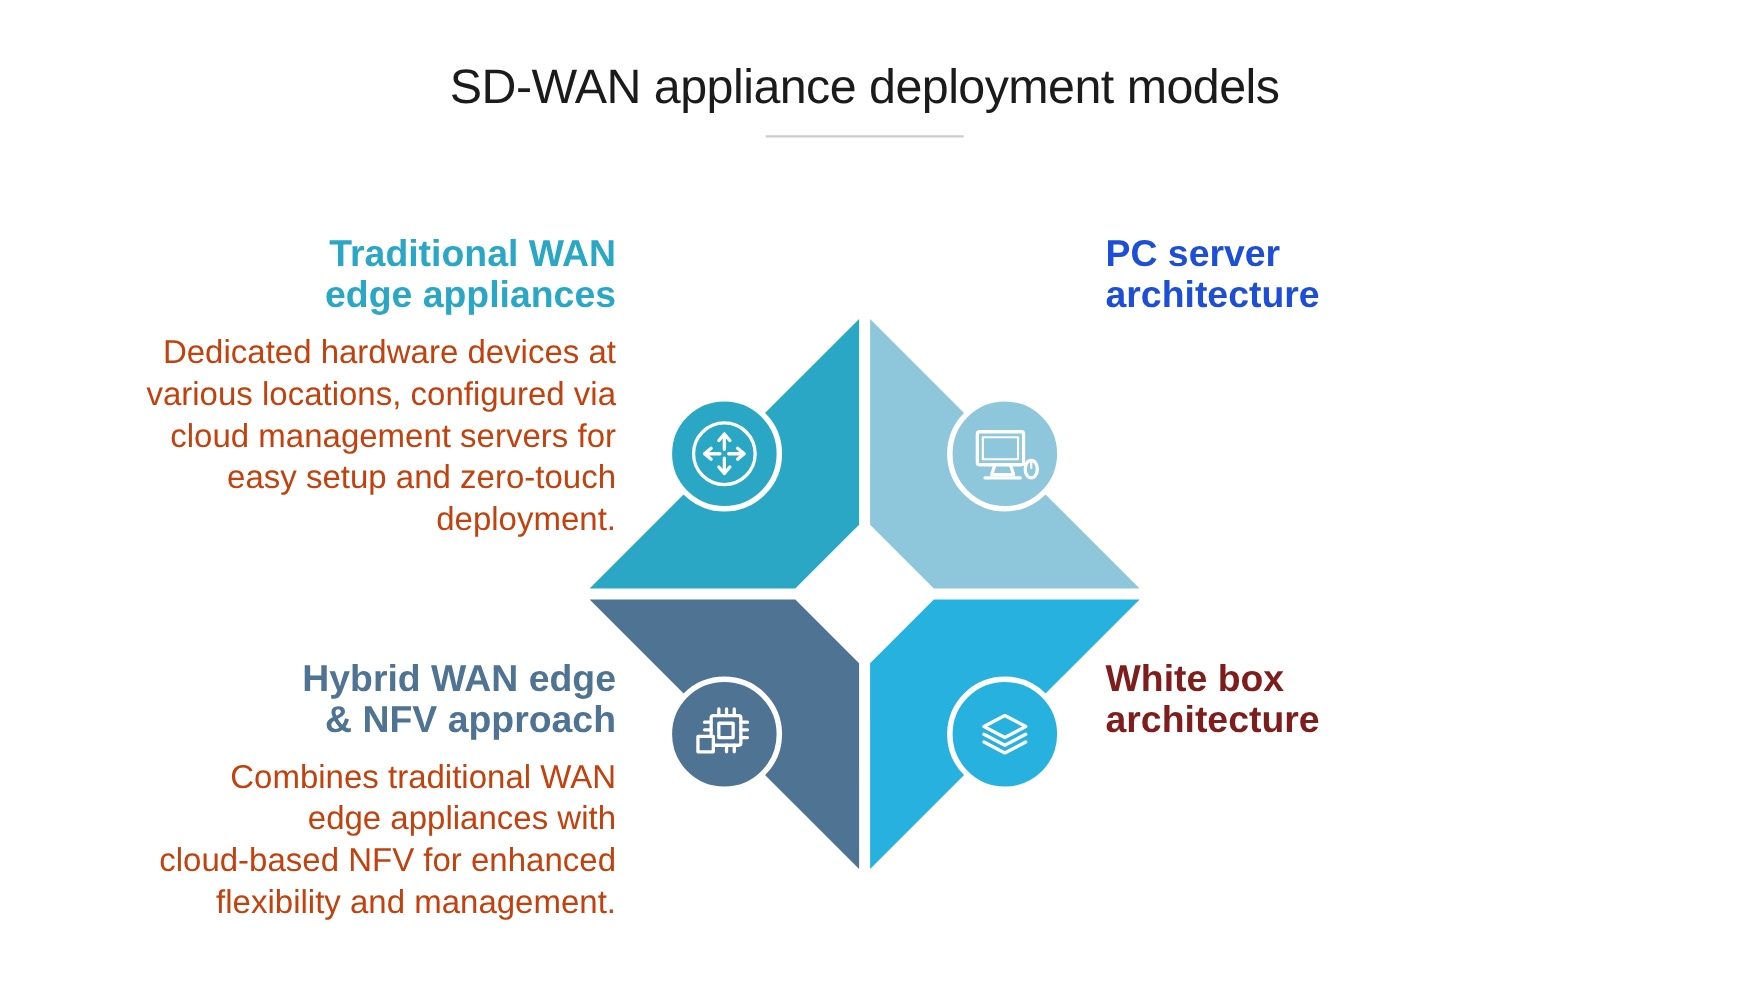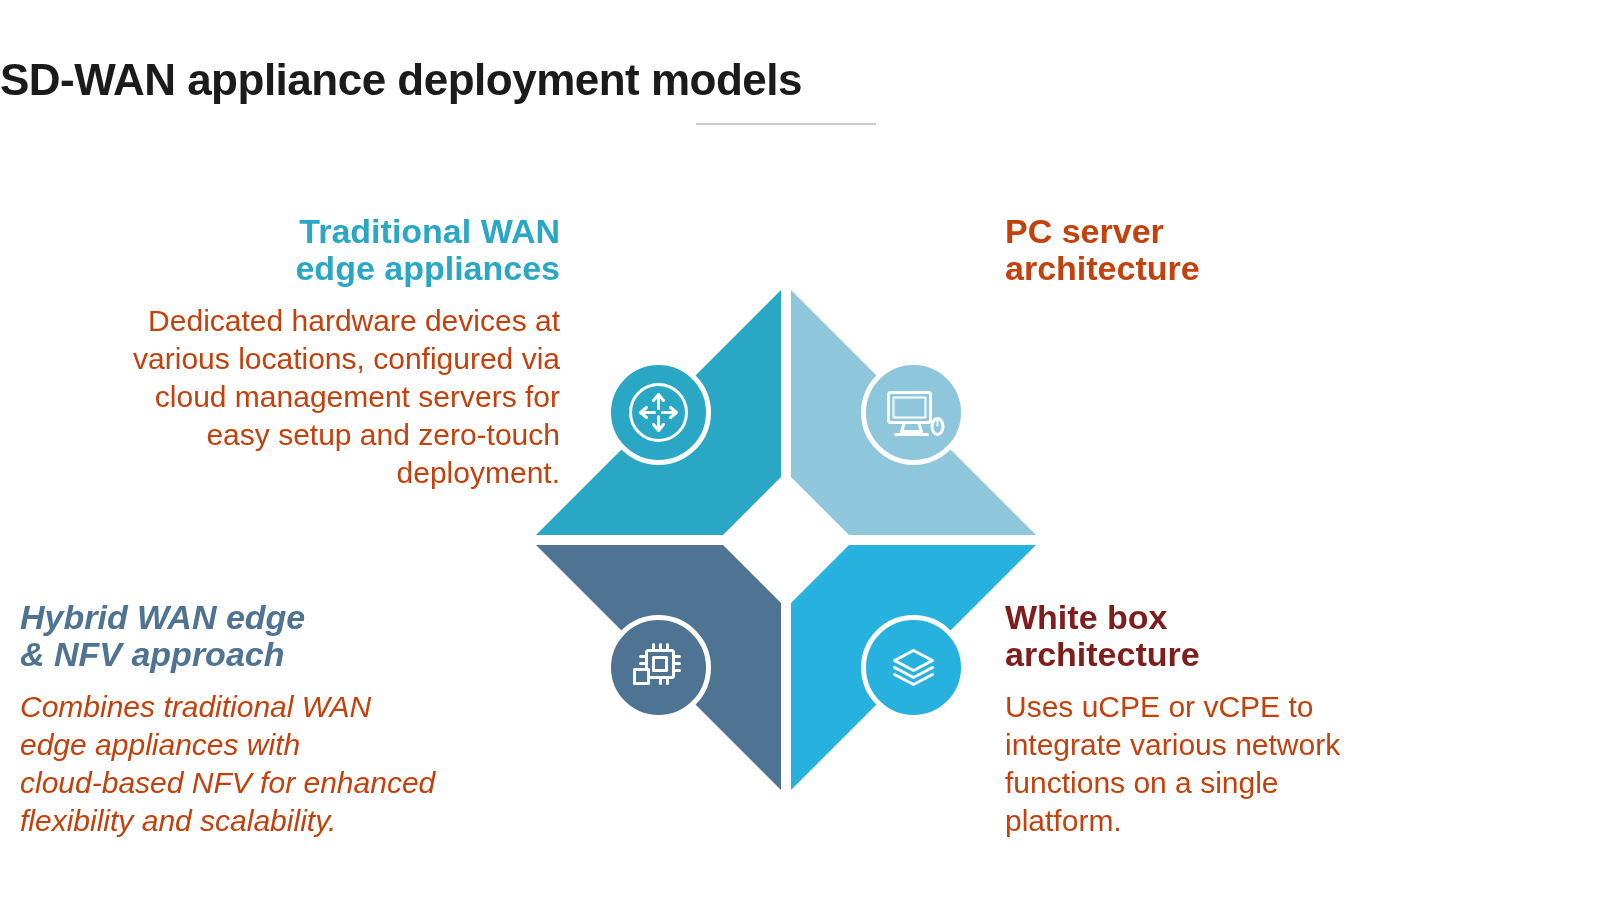--- a/index.html
+++ b/index.html
@@ -10,23 +10,23 @@
     background: #ffffff;
     font-family: "Liberation Sans", "DejaVu Sans", sans-serif;
     overflow: hidden;
   }
   .title {
     position: absolute;
     top: 55px;
     left: 0;
     width: 1572px;
     margin: 0;
-    text-align: left;
+    text-align: center;
     font-size: 44px;
-    font-weight: 700;
+    font-weight: 400;
     letter-spacing: -0.5px;
     color: #1B1B1B;
   }
   .divider {
     position: absolute;
     top: 123px;
     left: 696px;
     width: 180px;
     height: 2px;
     background: #CBCBCB;
@@ -34,39 +34,39 @@
   .diagram {
     position: absolute;
     left: 536px;
     top: 290px;
     width: 500px;
     height: 500px;
   }
   .tblock { position: absolute; }
   .tb-tl { top: 213px; right: 1040px; width: 560px; text-align: right; padding-left: 44px; }
   .tb-tr { top: 213px; left: 1005px; width: 570px; text-align: left; }
-  .tb-bl { top: 599px; right: 1040px; width: 540px; text-align: left; font-style: italic; }
+  .tb-bl { top: 599px; right: 1040px; width: 540px; text-align: right; }
   .tb-br { top: 599px; left: 1005px; width: 560px; text-align: left; }
   .quad-heading {
     margin: 0 0 16px 0;
     font-size: 34px;
     font-weight: 700;
     line-height: 1.08;
     white-space: pre-line;
   }
   .quad-body {
     margin: 0;
     font-size: 30px;
     font-weight: 400;
     line-height: 1.26;
     color: #c2410c;
     white-space: pre-line;
   }
   .c-teal  { color: #2BA7C6; }
-  .c-lblue { color: #c2410c; }
+  .c-lblue { color: #1d4ed8; }
   .c-slate { color: #4F7392; }
   .c-cyan  { color: #7f1d1d; }
   .icon-art {
     stroke: #FFFFFF;
     fill: none;
     stroke-width: 3;
     stroke-linecap: round;
     stroke-linejoin: round;
   }
 </style>
@@ -92,30 +92,26 @@
     <h2 class="quad-heading c-lblue">PC server
 architecture</h2>
   </div>
 
   <div class="tblock tb-bl">
     <h2 class="quad-heading c-slate">Hybrid WAN edge
 &amp; NFV approach</h2>
     <p class="quad-body">Combines traditional WAN
 edge appliances with
 cloud-based NFV for enhanced
-flexibility and scalability.</p>
+flexibility and management.</p>
   </div>
 
   <div class="tblock tb-br">
     <h2 class="quad-heading c-cyan">White box
 architecture</h2>
-    <p class="quad-body">Uses uCPE or vCPE to
-integrate various network
-functions on a single
-platform.</p>
   </div>
 
   <svg class="diagram" viewBox="0 0 500 500">
 
     <polygon points="245,0 0,245 187,245 245,187" fill="#2BA7C6"></polygon>
     <polygon points="255,0 255,187 313,245 500,245" fill="#8EC6DB"></polygon>
     <polygon points="0,255 187,255 245,313 245,500" fill="#4F7392"></polygon>
     <polygon points="500,255 313,255 255,313 255,500" fill="#27B1DF"></polygon>
 
     <circle cx="122.5" cy="122.5" r="50" stroke="#FFFFFF" stroke-width="5" fill="#2BA7C6"></circle>

